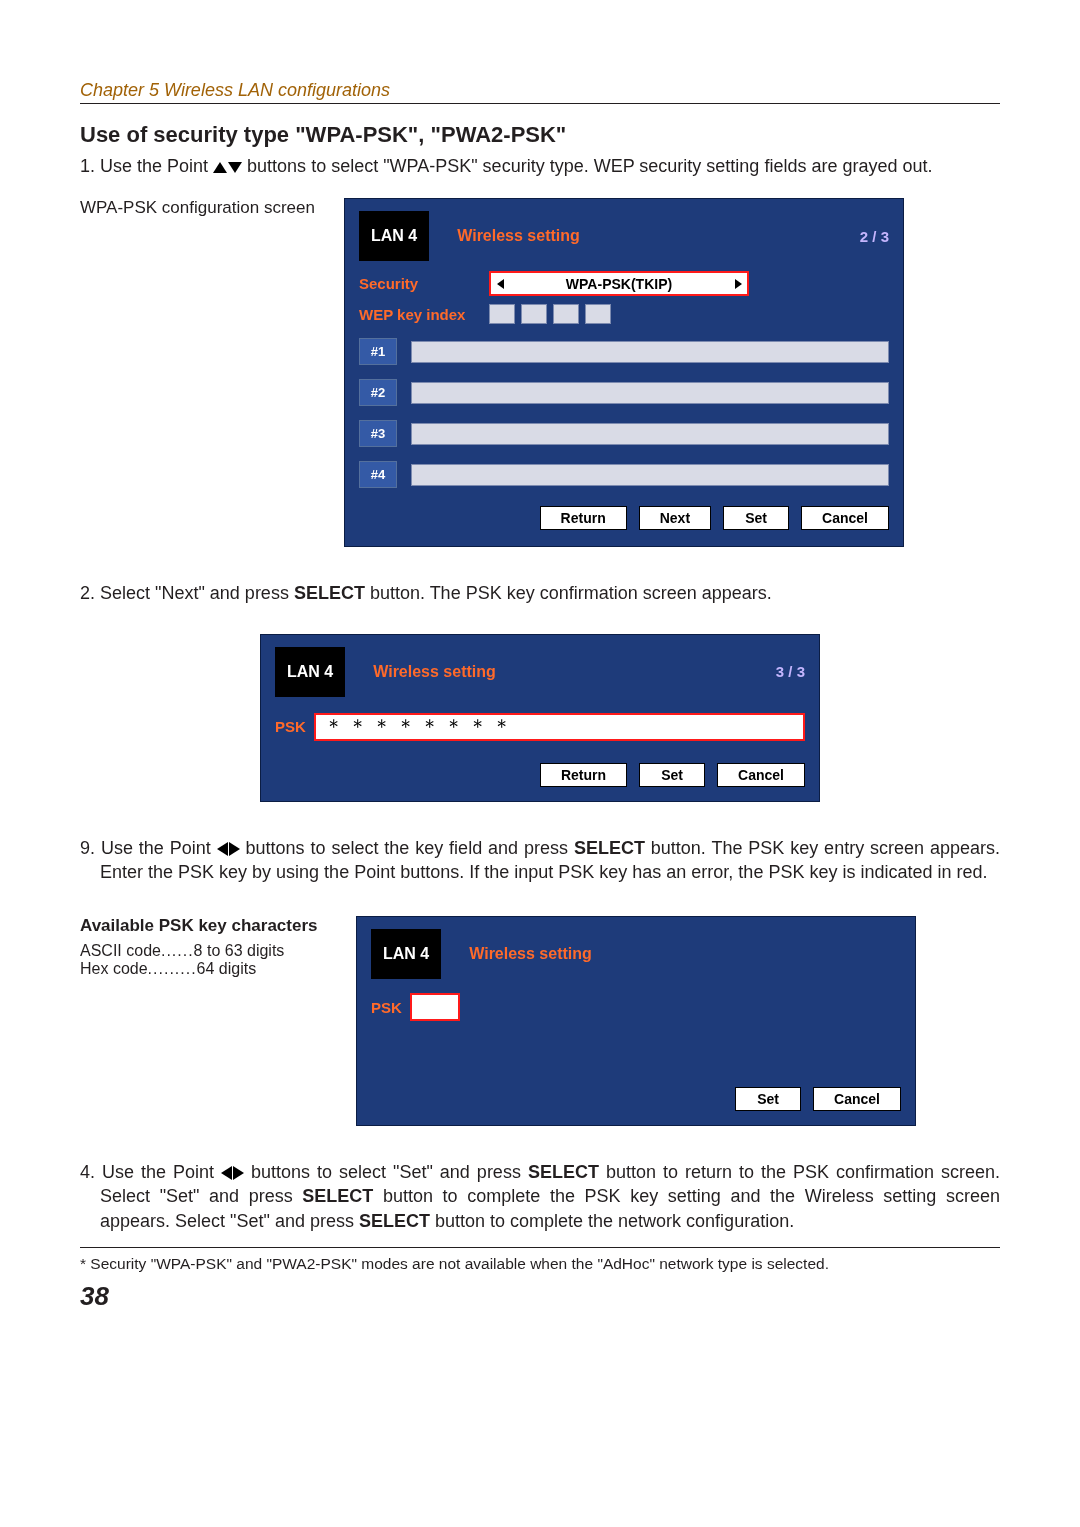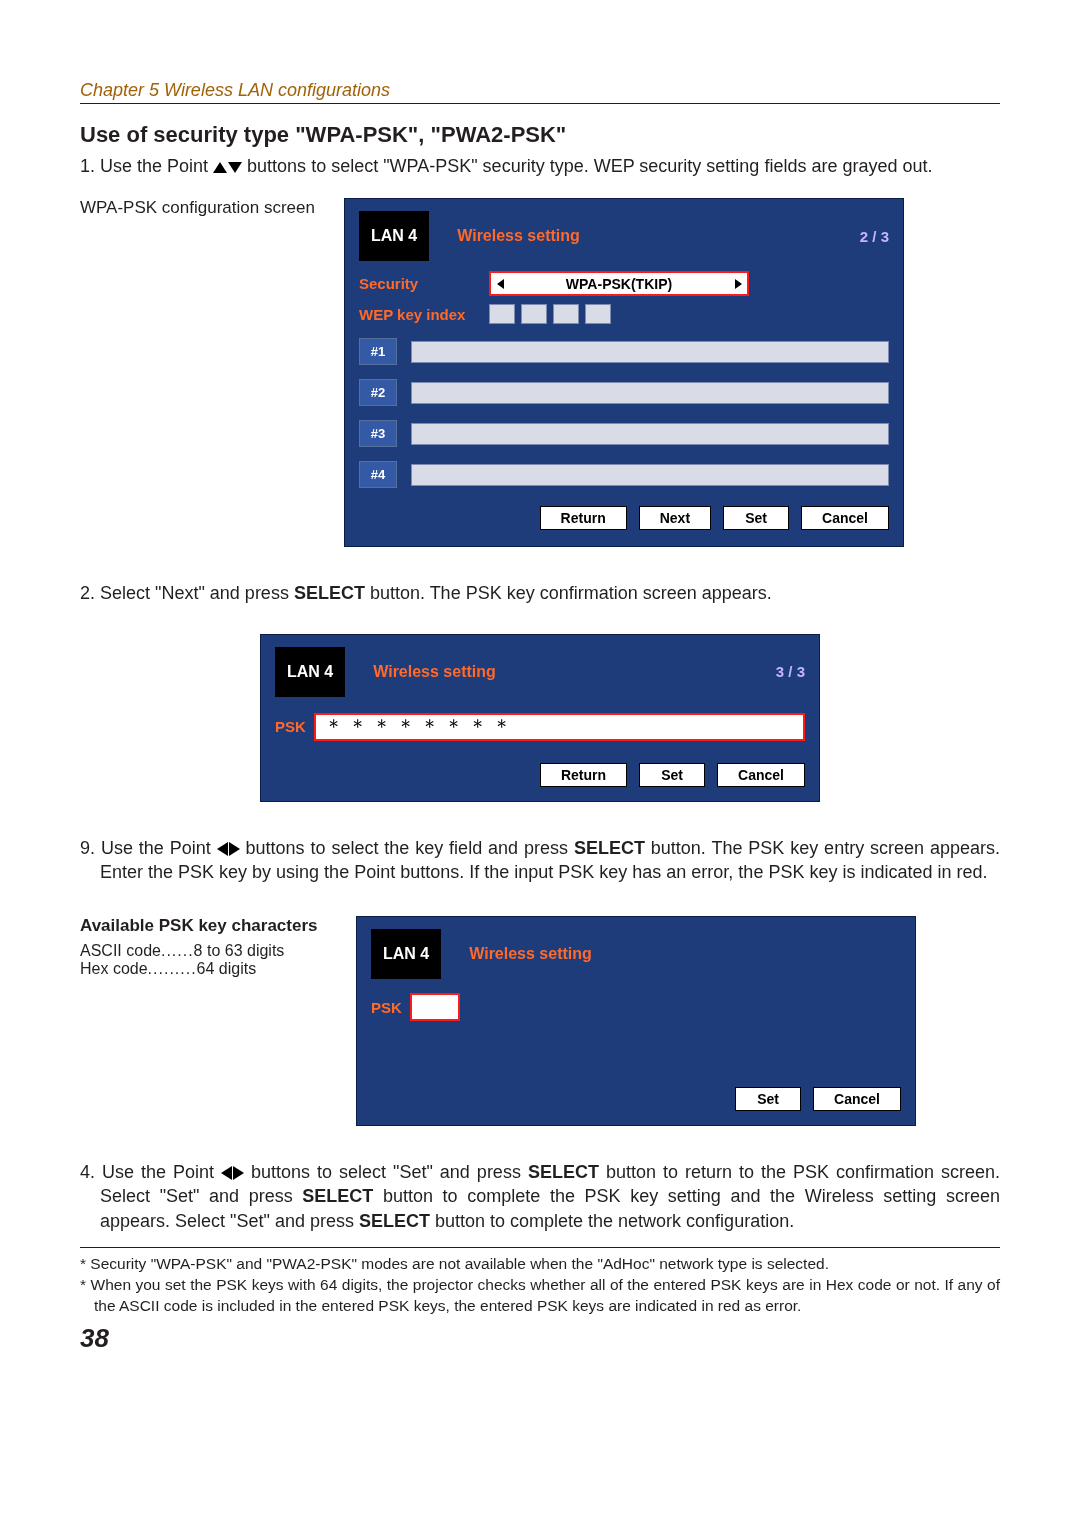--- a/index.html
+++ b/index.html
@@ -397,18 +397,17 @@
   </div>
 
   <div class="vspace-lg"></div>
 
   <div class="body-text indent-hang">
     <span>4. Use the Point </span><span class="inline-tri-l"></span><span class="inline-tri-r"></span><span> buttons to select "Set" and press </span><b class="strong">SELECT</b><span> button to return to the PSK confirmation screen. Select "Set"  and press </span><b class="strong">SELECT</b><span> button to complete the PSK key setting and the Wireless setting screen appears. Select "Set"  and press </span><b class="strong">SELECT</b><span> button to complete the network configuration.</span>
   </div>
 
   <div class="footnotes">
     <div class="footnote-hang">* Security "WPA-PSK" and "PWA2-PSK" modes are not available when the "AdHoc" network type is selected.</div>
-    <div class="footnote-hang">* When you set the PSK keys with 64 digits, the projector checks whether all of the entered PSK keys are in Hex code or not. If any of the ASCII code is included in the entered PSK keys, the entered PSK keys are indicated in red as error.</div>
   </div>
 
   <div class="page-number">38</div>
 
 </div>
 
 </body></html>

